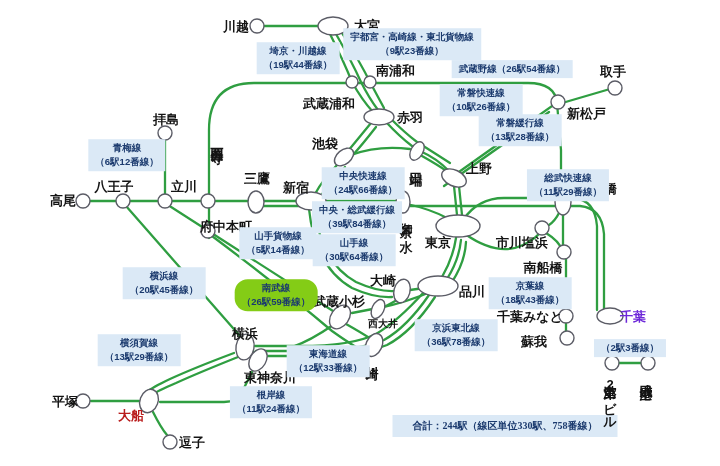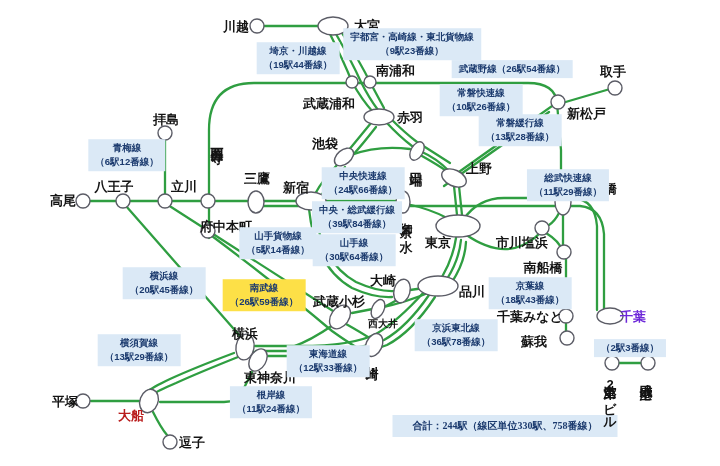--- a/index.html
+++ b/index.html
@@ -189,21 +189,21 @@
         <div>（5駅14番線）</div>
       </div>
       <div class="line-label" style="background: rgb(219, 233, 246); color: rgb(27, 58, 110); left: 354px; top: 250px; transform: translate(-50%, -50%);">
         <div>山手線</div>
         <div>（30駅64番線）</div>
       </div>
       <div class="line-label" style="background: rgb(219, 233, 246); color: rgb(27, 58, 110); left: 164px; top: 283px; transform: translate(-50%, -50%);">
         <div>横浜線</div>
         <div>（20駅45番線）</div>
       </div>
-      <div class="line-label" style="background: #fde047; color: rgb(27, 58, 110); left: 264px; top: 295px; transform: translate(-50%, -50%);">
+      <div class="line-label" style="background: #84cc16; color: rgb(27, 58, 110); left: 276px; top: 295px; transform: translate(-50%, -50%); border-radius: 13px;">
         <div>南武線</div>
         <div>（26駅59番線）</div>
       </div>
       <div class="line-label" style="background: rgb(219, 233, 246); color: rgb(27, 58, 110); left: 530px; top: 293px; transform: translate(-50%, -50%);">
         <div>京葉線</div>
         <div>（18駅43番線）</div>
       </div>
       <div class="line-label" style="background: rgb(219, 233, 246); color: rgb(27, 58, 110); left: 456px; top: 335px; transform: translate(-50%, -50%);">
         <div>京浜東北線</div>
         <div>（36駅78番線）</div>

